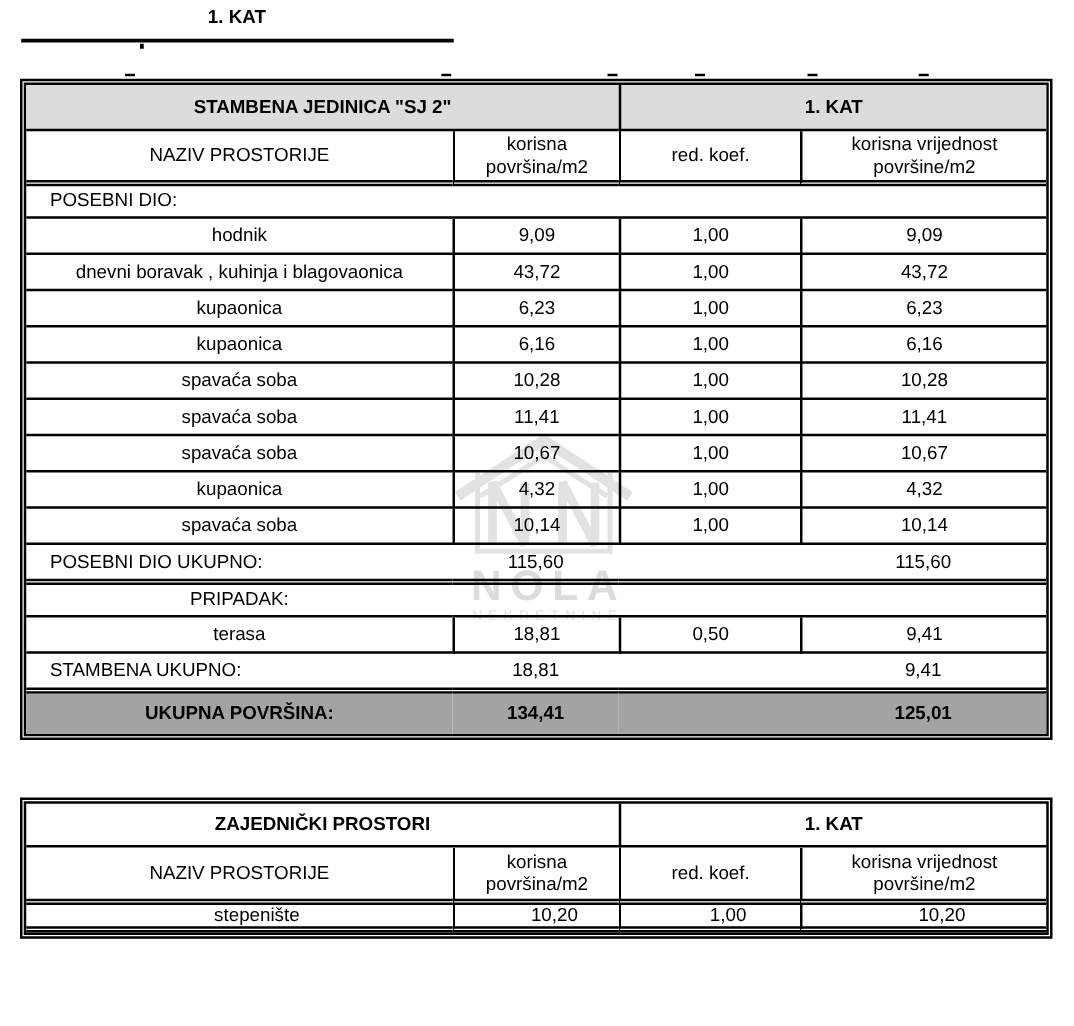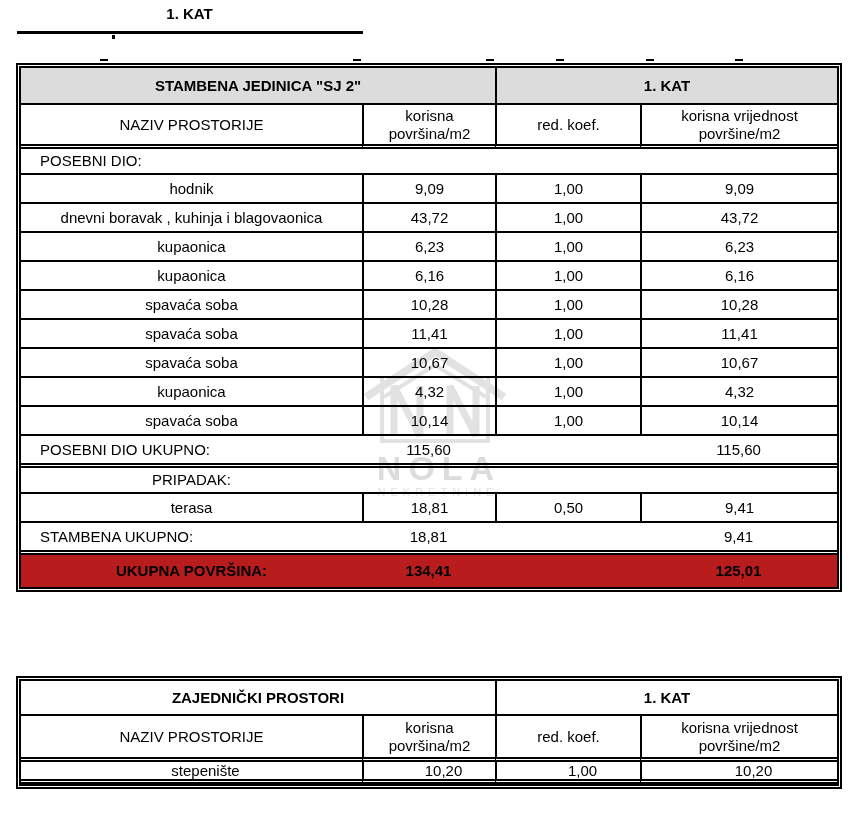--- a/index.html
+++ b/index.html
@@ -53,41 +53,41 @@
     width: 816px;
     border-collapse: separate;
     border-spacing: 0;
     table-layout: fixed;
     background: transparent;
     z-index: 1;
     border: 5px double #000000;
     font-size: 15px;
   }
   #table-1 { top: 63px; }
-  #table-2 { top: 676px; }
+  #table-2 { top: 638px; }
   td {
     box-sizing: border-box;
     text-align: center;
     vertical-align: middle;
     padding: 0 4px;
     overflow: hidden;
     line-height: 1.15;
   }
   .vl  { border-left: 2px solid #000000; }            
   .rb  td { border-bottom: 2px solid #000000; }       
   .rbd td { border-bottom: 5px double #000000; }      
   .hdr1 td { height: 37px; background: #dcdcdc; font-weight: bold; }
   #table-2 .hdr1 td { background: transparent; height: 35px; }
   .hdr2 td { height: 44px; }
   #table-2 .hdr2 td { height: 46px; }
   .section-row td { height: 26px; }
   .left-cell { text-align: left; padding-left: 19px; }
   .data-row td { height: 29px; }
   .total-row td { height: 32px; }
-  .grand-row td { height: 32px; background: #b91c1c; font-weight: bold; }
+  .grand-row td { height: 32px; background: #a3a3a3; font-weight: bold; }
   .t2-data td { height: 20px; padding-left: 32px; }
   .t2-footer td { height: 32px; font-weight: bold; }
 </style>
 </head>
 <body>
 
 <div class="page">
 
   <div class="doc-title">1. KAT</div>
   <div class="title-underline"></div>

